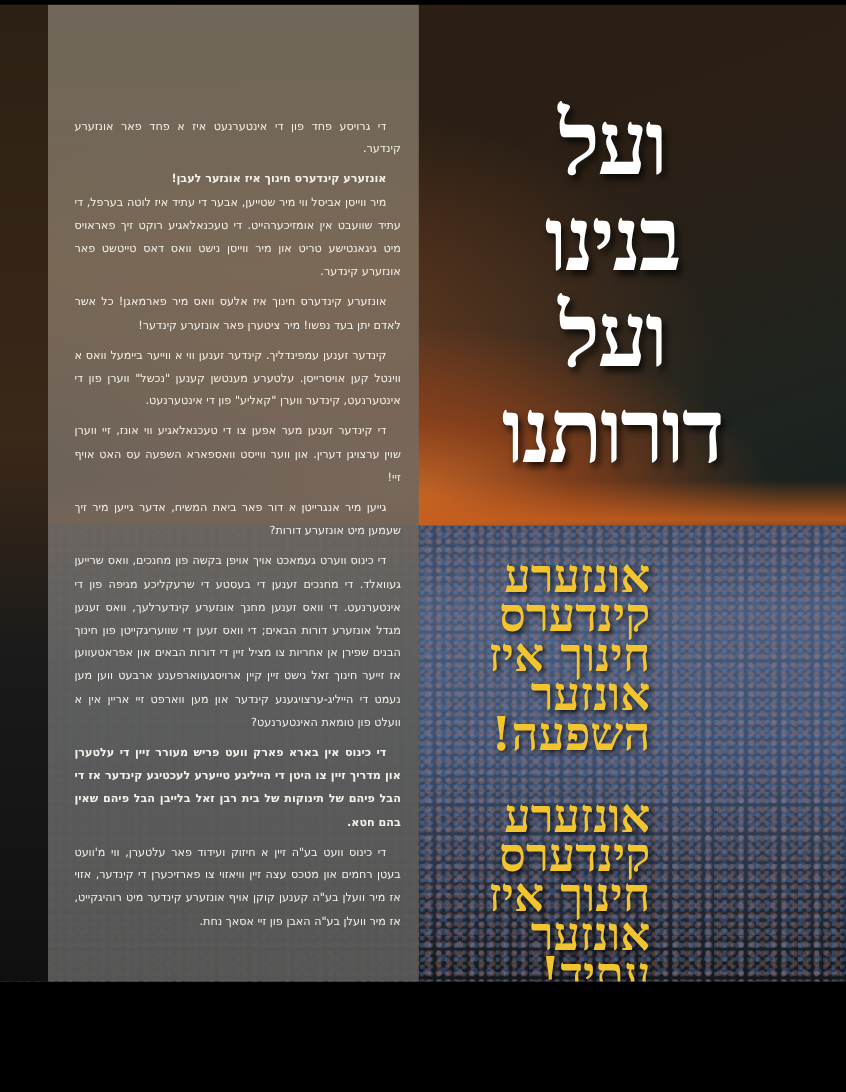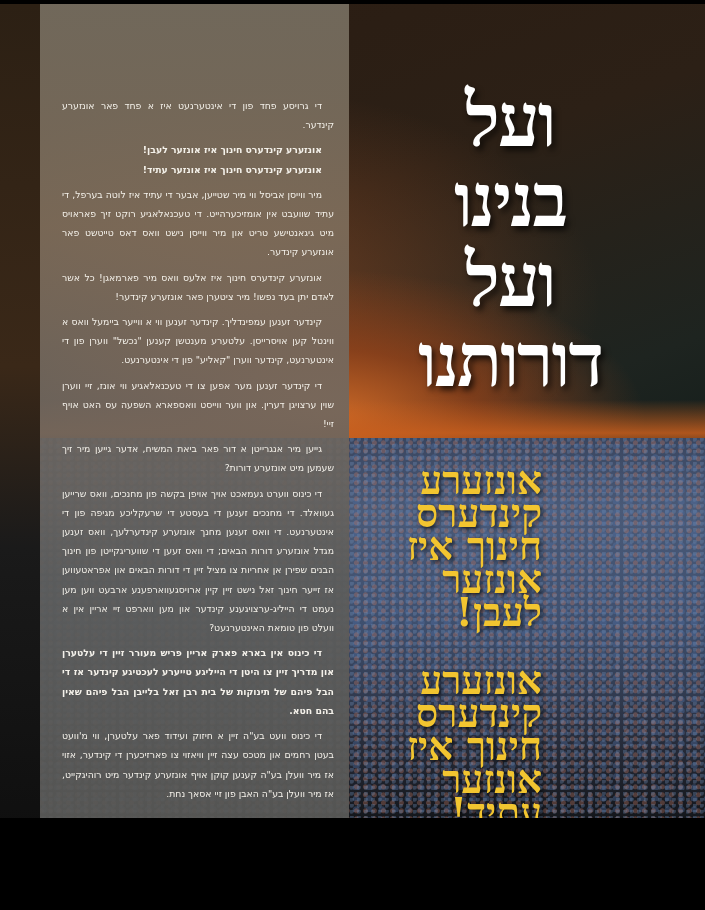--- a/index.html
+++ b/index.html
@@ -81,44 +81,43 @@
   <div class="top-band"></div>
   <div class="horizon-glow"></div>
   <div class="crowd"></div>
   <div class="left-edge"></div>
 
   <div class="text-panel"></div>
 
   <div class="article">
     <p>די גרויסע פחד פון די אינטערנעט איז א פחד פאר אונזערע קינדער.</p>
     <p class="bold tight">אונזערע קינדערס חינוך איז אונזער לעבן!</p>
-    <p class="bold">אונזערע קינדערס חינוך איז אונזער עתיד!</p>
     <p>מיר ווייסן אביסל ווי מיר שטייען, אבער די עתיד איז לוטה בערפל, די עתיד שוועבט אין אומזיכערהייט. די טעכנאלאגיע רוקט זיך פאראויס מיט גיגאנטישע טריט און מיר ווייסן נישט וואס דאס טייטשט פאר אונזערע קינדער.</p>
     <p>אונזערע קינדערס חינוך איז אלעס וואס מיר פארמאגן! כל אשר לאדם יתן בעד נפשו! מיר ציטערן פאר אונזערע קינדער!</p>
     <p>קינדער זענען עמפינדליך. קינדער זענען ווי א ווייער ביימעל וואס א ווינטל קען אויסרייסן. עלטערע מענטשן קענען "נכשל" ווערן פון די אינטערנעט, קינדער ווערן "קאליע" פון די אינטערנעט.</p>
     <p>די קינדער זענען מער אפען צו די טעכנאלאגיע ווי אונז, זיי ווערן שוין ערצויגן דערין. און ווער ווייסט וואספארא השפעה עס האט אויף זיי!</p>
     <p>גייען מיר אנגרייטן א דור פאר ביאת המשיח, אדער גייען מיר זיך שעמען מיט אונזערע דורות?</p>
     <p>די כינוס ווערט געמאכט אויך אויפן בקשה פון מחנכים, וואס שרייען געוואלד. די מחנכים זענען די בעסטע די שרעקליכע מגיפה פון די אינטערנעט. די וואס זענען מחנך אונזערע קינדערלעך, וואס זענען מגדל אונזערע דורות הבאים; די וואס זעען די שוועריגקייטן פון חינוך הבנים שפירן אן אחריות צו מציל זיין די דורות הבאים און אפראטעווען אז זייער חינוך זאל נישט זיין קיין ארויסגעווארפענע ארבעט ווען מען נעמט די הייליג-ערצויגענע קינדער און מען ווארפט זיי אריין אין א וועלט פון טומאת האינטערנעט?</p>
-    <p class="bold">די כינוס אין בארא פארק אריין פריש מעורר זיין די עלטערן און מדריך זיין צו היטן די הייליגע טייערע לעכטיגע קינדער אז די הבל פיהם של תינוקות של בית רבן זאל בלייבן הבל פיהם שאין בהם חטא.</p>
+    <p class="bold">די כינוס אין בארא פארק וועט פריש מעורר זיין די עלטערן און מדריך זיין צו היטן די הייליגע טייערע לעכטיגע קינדער אז די הבל פיהם של תינוקות של בית רבן זאל בלייבן הבל פיהם שאין בהם חטא.</p>
     <p>די כינוס וועט בע"ה זיין א חיזוק ועידוד פאר עלטערן, ווי מ'וועט בעטן רחמים און מטכס עצה זיין וויאזוי צו פארזיכערן די קינדער, אזוי אז מיר וועלן בע"ה קענען קוקן אויף אונזערע קינדער מיט רוהיגקייט, אז מיר וועלן בע"ה האבן פון זיי אסאך נחת.</p>
   </div>
 
   <div class="headline">
     <div>ועל</div>
     <div>בנינו</div>
     <div>ועל</div>
     <div>דורותנו</div>
   </div>
 
   <div class="sub sub1">
     <div>אונזערע</div>
     <div>קינדערס</div>
     <div>חינוך איז</div>
     <div>אונזער</div>
-    <div>לעבן!</div>
+    <div>השפעה!</div>
   </div>
 
   <div class="sub sub2">
     <div>אונזערע</div>
     <div>קינדערס</div>
     <div>חינוך איז</div>
     <div>אונזער</div>
     <div>עתיד!</div>
   </div>
 

